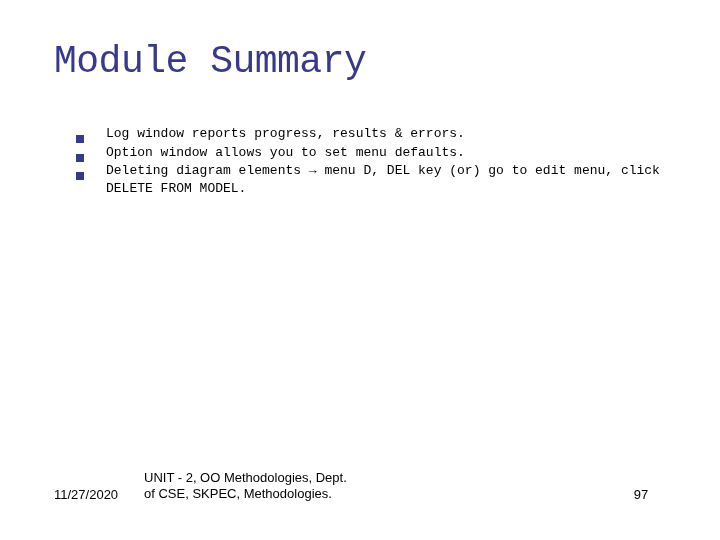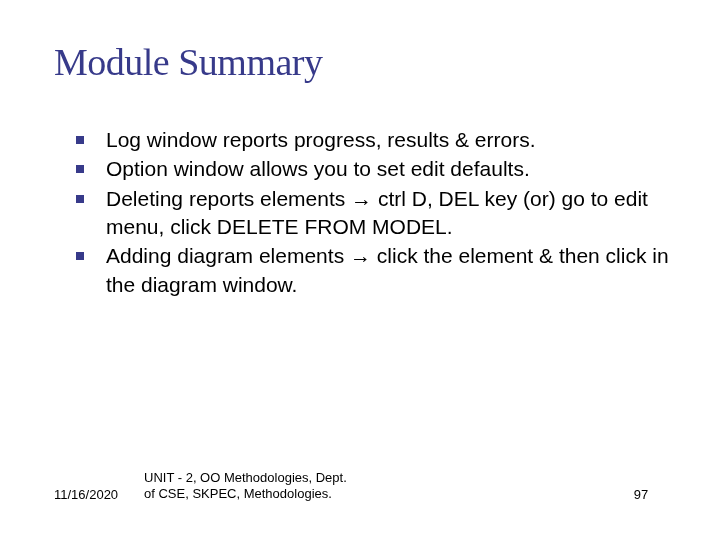--- a/index.html
+++ b/index.html
@@ -11,38 +11,38 @@
       position: relative;
       color: #000;
     }
     .slide {
       width: 100%;
       height: 100%;
       padding: 40px 50px 0 54px;
       position: relative;
     }
     .title {
-      font-family: Liberation Serif, serif;
+      font-family: Liberation Mono, monospace;
       font-size: 38px;
       font-weight: normal;
       color: #373a8a;
       margin-bottom: 42px;
       letter-spacing: -0.5px;
     }
     .bullets {
       list-style: none;
       padding-left: 52px;
     }
     .bullets li {
       position: relative;
-      font-size: 21px;
+      font-size: 13px;
       line-height: 1.35;
       margin-bottom: 1px;
       color: #000;
-      font-family: Liberation Sans, sans-serif;
+      font-family: Liberation Mono, monospace;
     }
     .bullets li::before {
       content: "";
       position: absolute;
       left: -30px;
       top: 10px;
       width: 8px;
       height: 8px;
       background: #373a8a;
     }
@@ -66,25 +66,24 @@
     .footer-left { width: 90px; text-align: left; }
     .footer-right { width: 50px; text-align: center; }
   </style>
 </head>
 <body>
 
 <div class="slide">
   <h1 class="title">Module Summary</h1>
   <ul class="bullets">
     <li>Log window reports progress, results &amp; errors.</li>
-    <li>Option window allows you to set edit defaults.</li>
-    <li>Deleting reports elements → ctrl D, DEL key (or) go to edit menu, click DELETE FROM MODEL.</li>
-    <li>Adding diagram elements → click the element &amp; then click in the diagram window.</li>
+    <li>Option window allows you to set menu defaults.</li>
+    <li>Deleting diagram elements → menu D, DEL key (or) go to edit menu, click DELETE FROM MODEL.</li>
   </ul>
   <div class="footer">
-    <div class="footer-left">11/16/2020</div>
+    <div class="footer-left">11/27/2020</div>
     <div class="footer-center">
       <span>UNIT - 2, OO Methodologies, Dept.</span><br>
       <span>of CSE, SKPEC, Methodologies.</span>
     </div>
     <div class="footer-right">97</div>
   </div>
 </div>
 
 </body></html>

